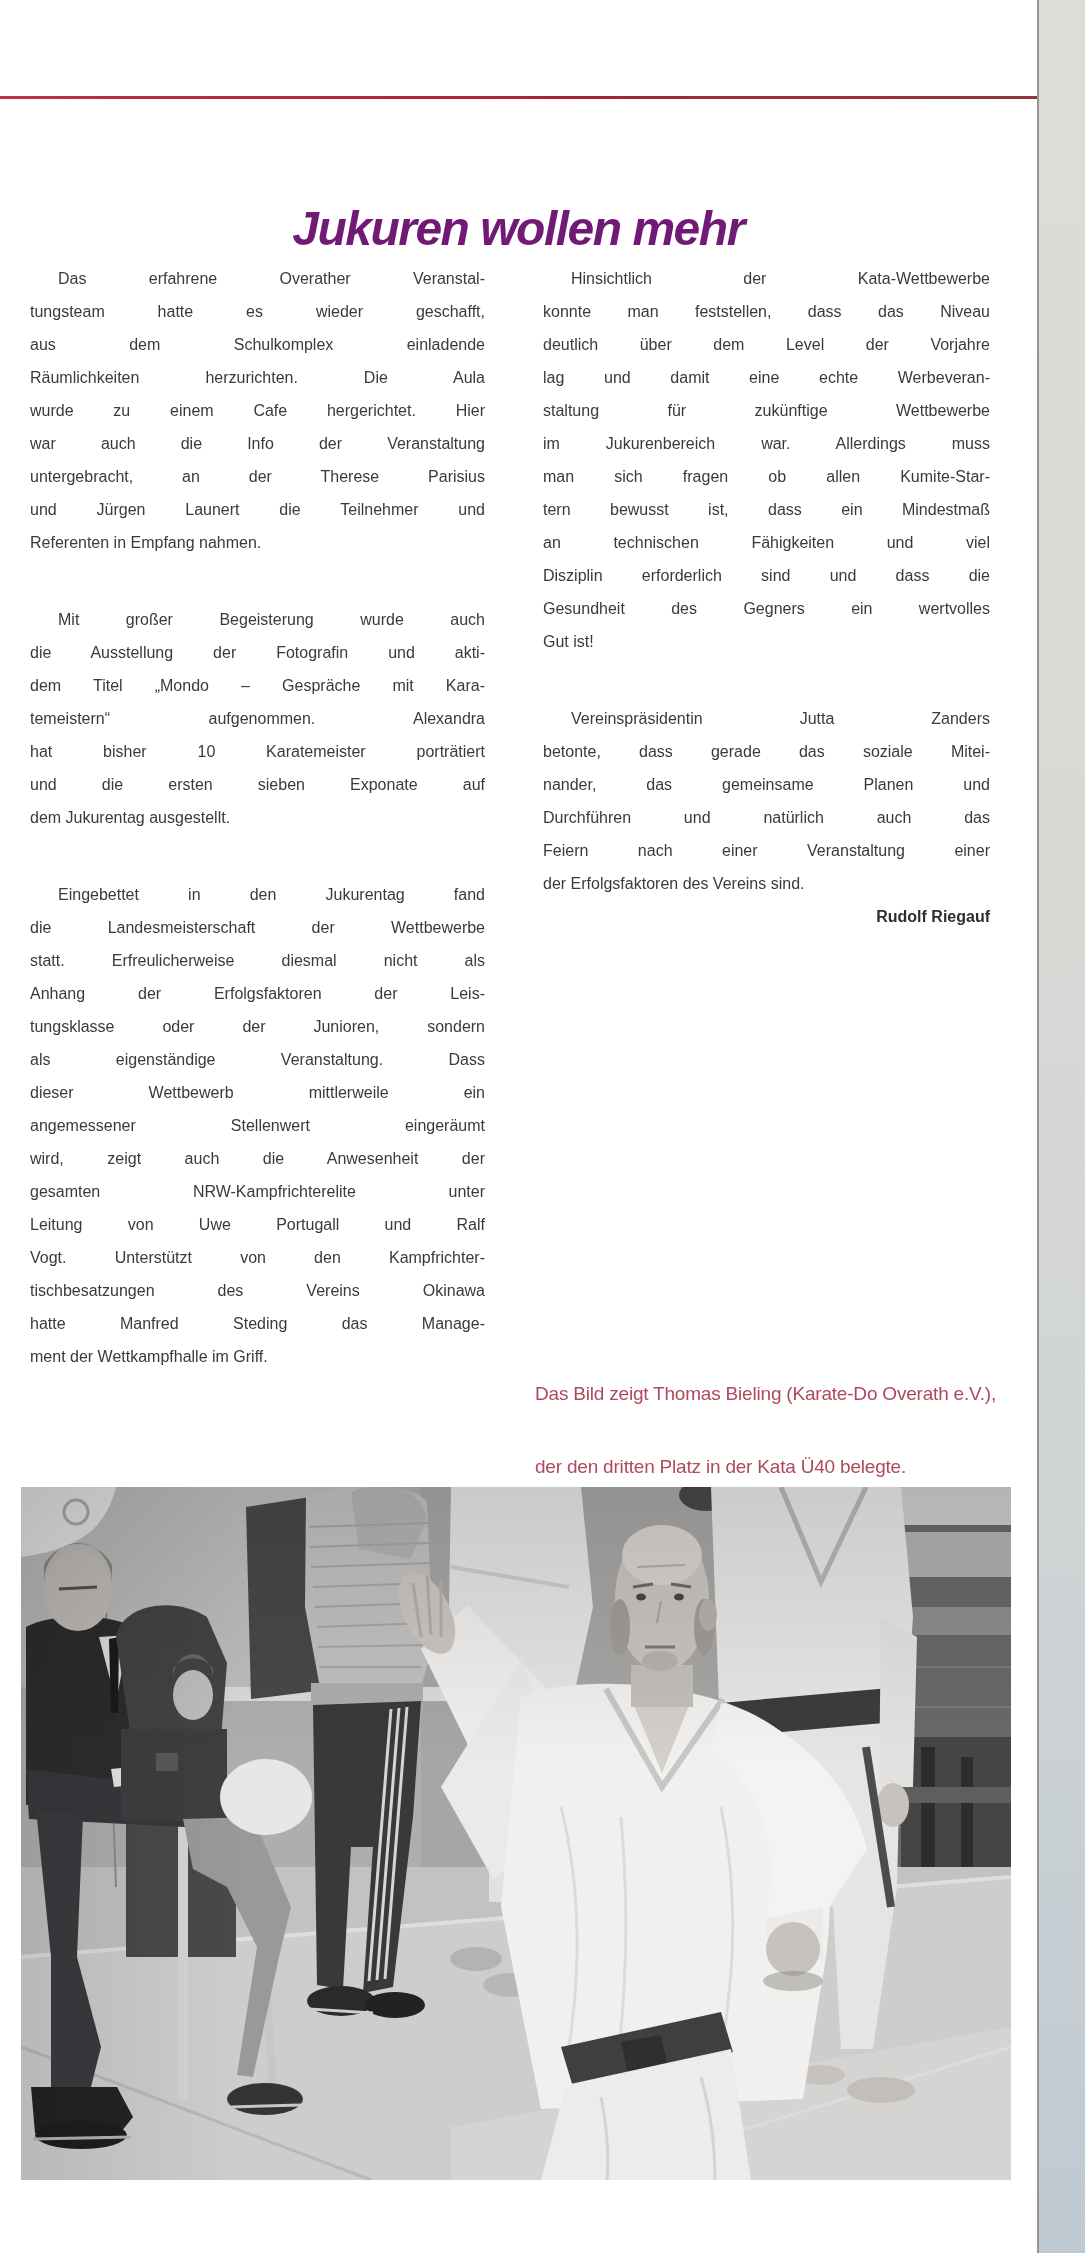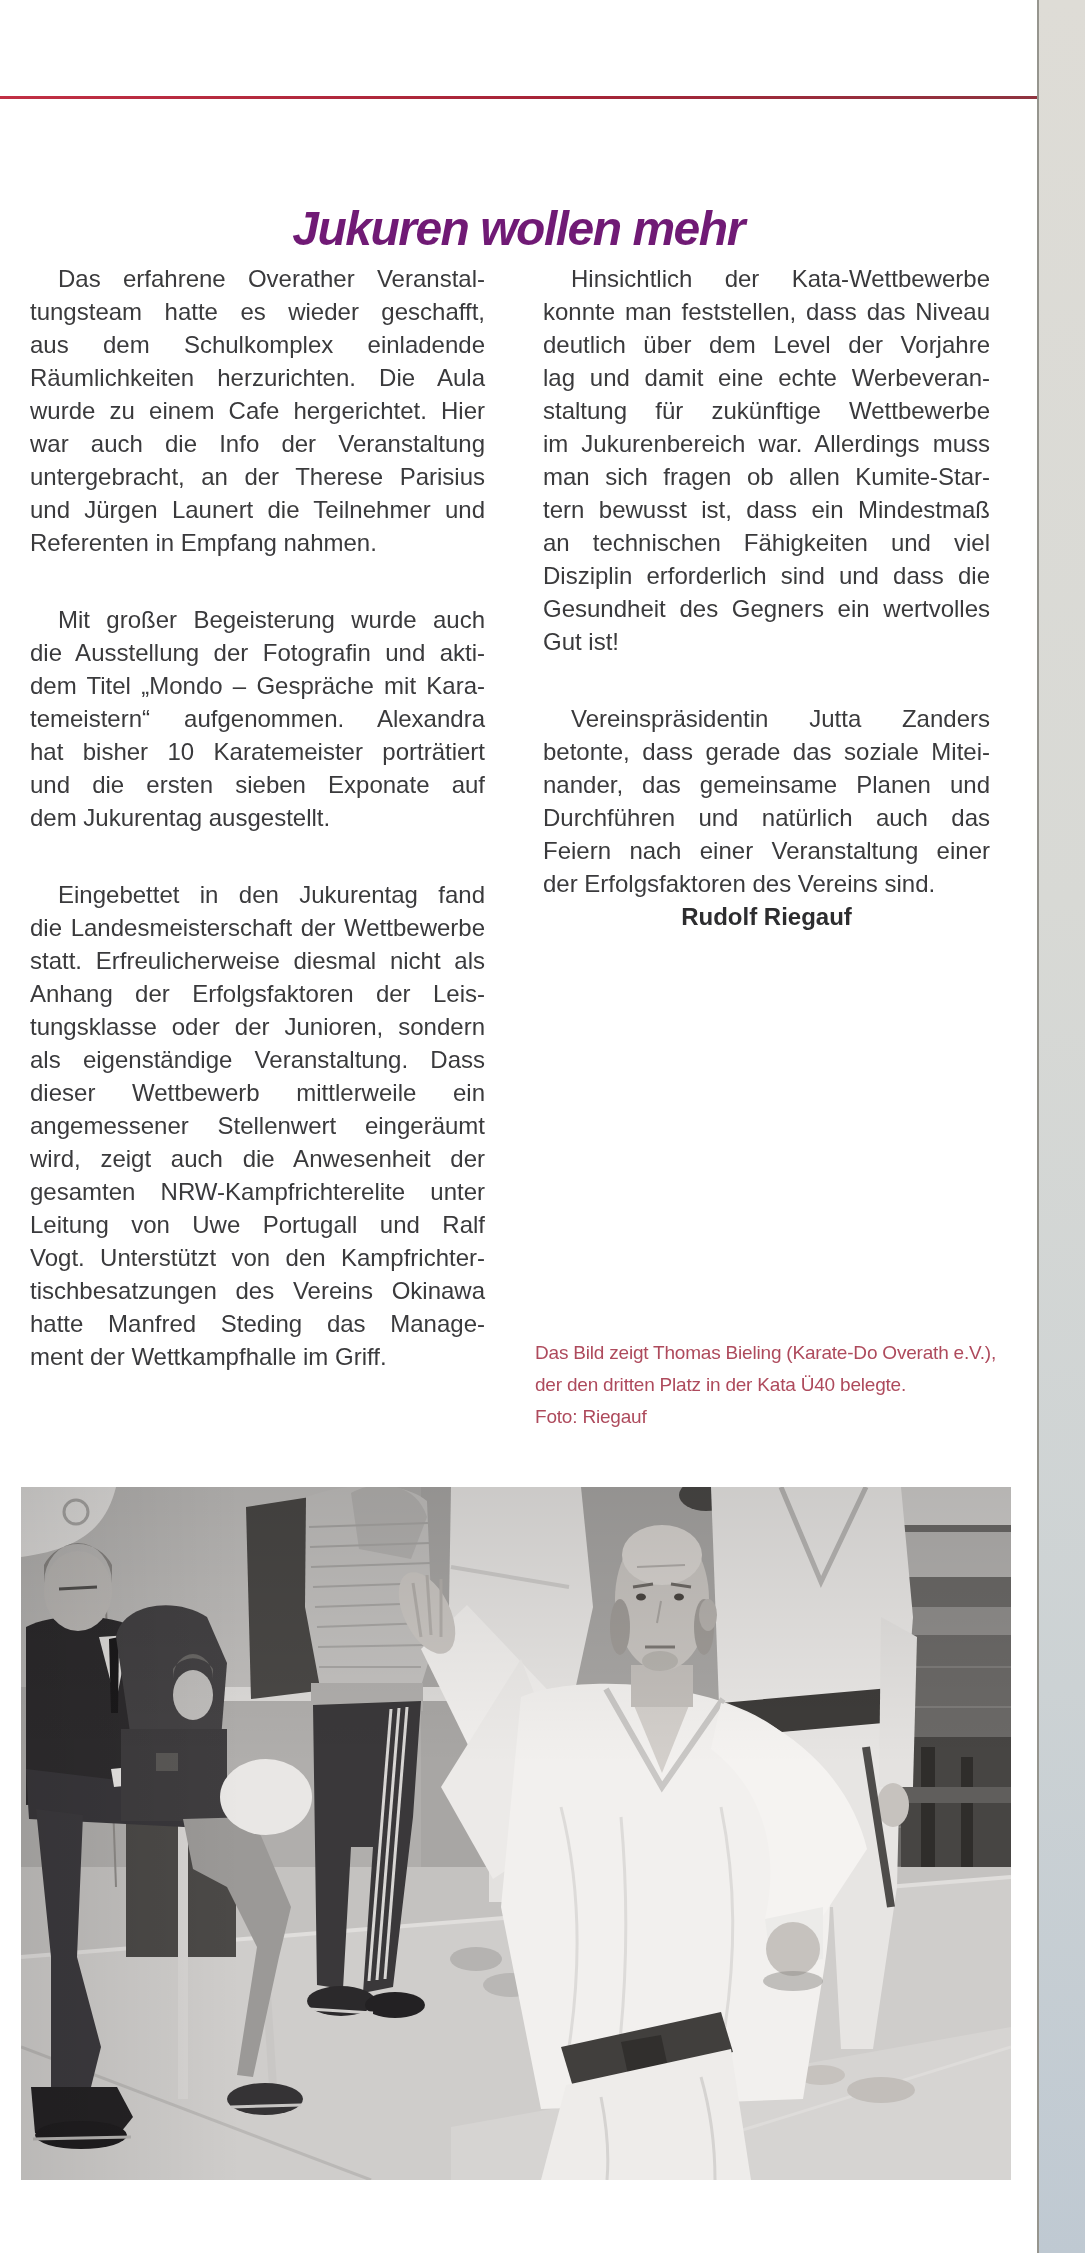--- a/index.html
+++ b/index.html
@@ -18,34 +18,34 @@
   }
   .headline{
     position:absolute;left:28px;top:172px;width:980px;
     font-size:48px;line-height:1.05;font-weight:bold;font-style:italic;
     letter-spacing:-1.5px;color:#701a75;text-align:center;
   }
   .columns{
     position:absolute;left:30px;top:262px;width:960px;
     display:flex;gap:58px;color:#3a3a3c;
   }
-  .col{font-size:24px;line-height:33px;}
+  .col{font-size:16px;line-height:33px;}
   .col.left{width:455px;}
   .col.right{width:447px;}
   .para{margin:0 0 44px 0;}
   .para:last-child{margin-bottom:0;}
   .ln{text-align:justify;text-align-last:justify;}
   .ln.first{text-indent:28px;}
   .ln.last{text-align-last:left;}
-  .author{text-align:center;font-weight:bold;color:#2d2d2f;}
+  .author{text-align:right;font-weight:bold;color:#2d2d2f;}
   .caption{
     position:absolute;left:535px;top:1337px;width:500px;
     font-size:19px;line-height:32px;color:#ae4a5c;letter-spacing:-0.2px;
   }
-  .caption div{white-space:nowrap;}
+  .caption div{white-space:nowrap;margin-top:41px;}
   .photo{
     position:absolute;left:21px;top:1487px;width:990px;height:693px;
     background:#bdbbb9;
   }
   .photo svg{display:block;}
 </style>
 </head>
 <body>
 
 <div class="scan-edge"></div>

